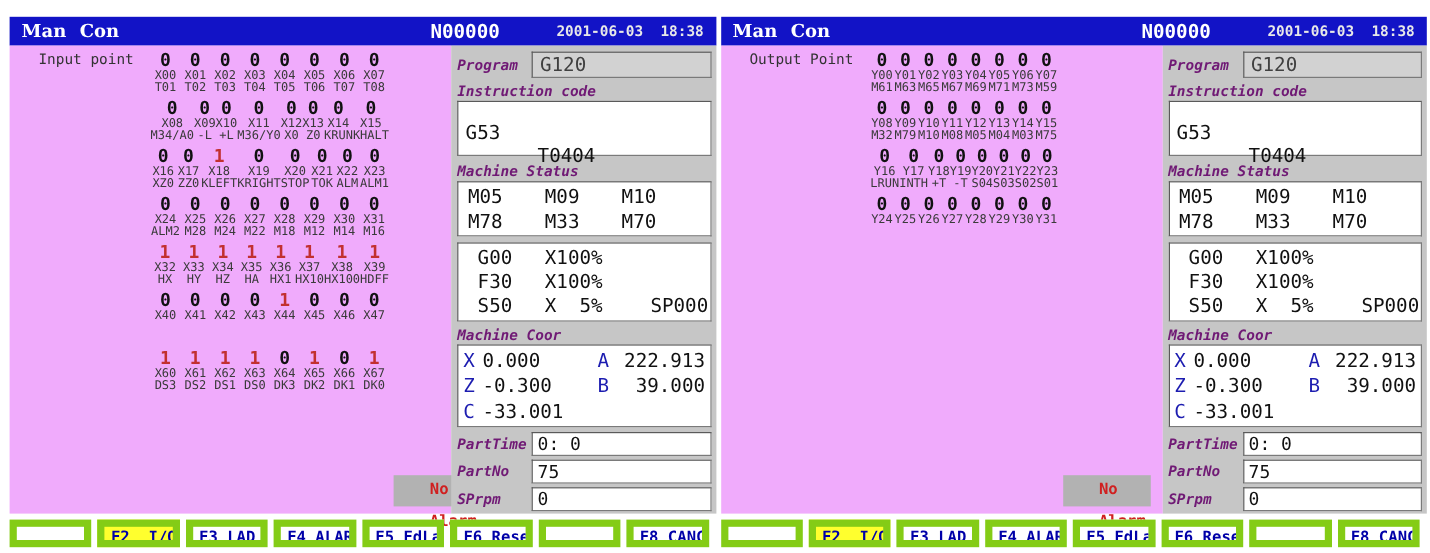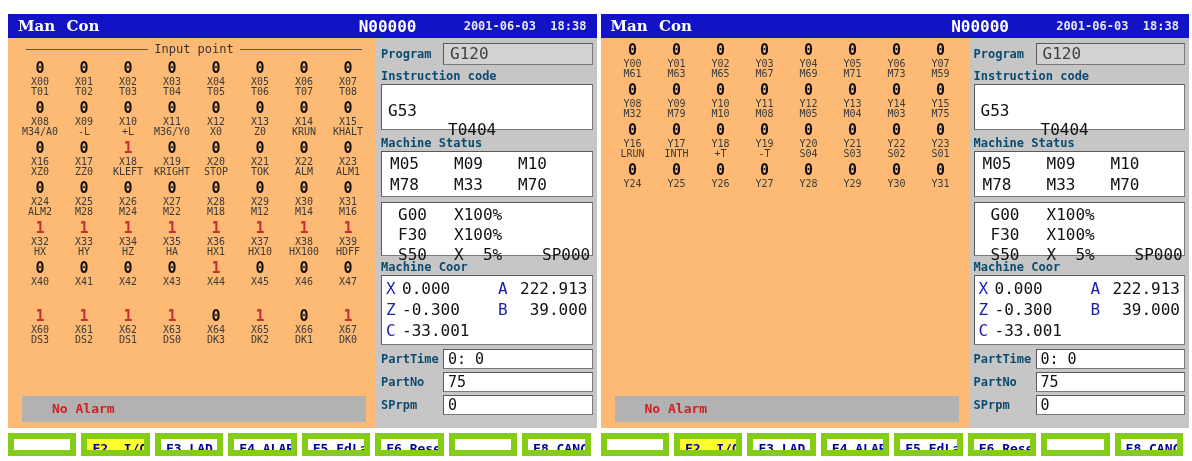--- a/index.html
+++ b/index.html
@@ -10,48 +10,48 @@
   .panel { flex:1; display:flex; flex-direction:column; }
 
   
   .p-header { height:24px; background:#1213c6; display:flex; align-items:center; padding:0 10px; }
   .hdr-title { color:#ffffff; font-family:"DejaVu Serif", serif; font-weight:bold; font-size:15px; word-spacing:6px; width:170px; }
   .hdr-code { color:#ffffff; font-weight:bold; font-size:16px; flex:1; text-align:right; }
   .hdr-date { color:#e8e8e8; font-weight:bold; font-size:12px; width:170px; text-align:right; white-space:pre; }
 
   
   .p-body { display:flex; height:390px; }
-  .grid-area { width:368px; background:#fdba74; display:flex; flex-direction:column; padding:4px 6px 0 10px; }
+  .grid-area { width:368px; background:#f0abfc; display:flex; flex-direction:row; padding:4px 6px 0 10px; }
   .grid-title-row { display:flex; align-items:center; height:14px; margin:0 8px 4px 8px; }
   .grid-title-row .line { flex:1; border-top:1px solid #555; }
   .grid-title { font-size:12px; color:#333; padding:0 6px; white-space:pre; }
   .grid-rows { }
   .grid-row { display:grid; grid-template-columns:repeat(8,1fr); margin-bottom:3px; }
   .grid-row.gap { margin-top:11px; }
   .cell { text-align:center; }
   .val { font-size:15px; font-weight:bold; color:#111; line-height:16px; }
   .val.on { color:#c23030; }
   .pname { font-size:10px; color:#3a3a3a; line-height:10px; margin-top:1px; }
   .ptag { font-size:10px; color:#3a3a3a; line-height:10px; white-space:nowrap; }
   .alarm-bar { margin:auto 4px 6px 4px; height:26px; background:#b2b2b2; color:#d02020; font-weight:bold; font-size:13px; line-height:26px; padding-left:30px; }
 
   
   .sidebar { flex:1; background:#c6c6c6; padding:5px 4px 0 5px; display:flex; flex-direction:column; }
-  .blab { color:#0c4a6e; font-weight:bold; font-size:12px; }
+  .blab { color:#701a75; font-weight:bold; font-size:12px;font-style:italic; }
   .inline-row { display:flex; align-items:center; margin-bottom:3px; }
   .inline-row .blab { width:62px; flex:none; }
   .vbox { background:#ffffff; border:1px solid #7a7a7a; border-top-color:#5a5a5a; border-left-color:#5a5a5a; }
   .program-box { flex:1; height:22px; background:#d2d2d2; font-size:16px; color:#404040; padding:0 6px; line-height:20px; }
   .lab-line { height:16px; line-height:16px; }
   .instr-box { height:46px; font-size:16px; color:#111; padding:16px 6px; margin-bottom:5px; }
   .instr-l2 { padding-left:60px; }
   .status-box { height:46px; font-size:16px; color:#111; padding:1px 8px; margin-bottom:5px; }
   .status-row { display:flex; height:21px; line-height:21px; }
   .status-row span { width:64px; white-space:pre; }
-  .feed-box { height:54px; font-size:16px; color:#111; padding:2px 0; margin-bottom:3px; }
+  .feed-box { height:66px; font-size:16px; color:#111; padding:2px 0; margin-bottom:3px; }
   .feed-row { display:flex; height:20px; line-height:20px; }
   .feed-c1 { width:72px; padding-left:16px; white-space:pre; }
   .feed-c2 { width:88px; white-space:pre; }
   .feed-c3 { white-space:pre; }
   .coor-box { height:70px; font-size:16px; padding:2px 4px; margin-bottom:4px; }
   .coor-row { display:flex; height:21px; line-height:21px; }
   .coor-axis1 { color:#1c1cb0; width:16px; }
   .coor-v1 { width:86px; color:#111; }
   .coor-axis2 { color:#1c1cb0; width:30px; padding-left:10px; }
   .coor-v2 { flex:1; text-align:right; color:#111; }
@@ -464,20 +464,25 @@
       </div>
   </section>
     <section class="panel">
     <div class="p-header">
       <span class="hdr-title">Man Con</span>
       <span class="hdr-code">N00000</span>
       <span class="hdr-date">2001-06-03  18:38</span>
     </div>
     <div class="p-body">
       <div class="grid-area">
+        <div class="grid-title-row">
+          <span class="line"></span>
+          <span class="grid-title">Output Point</span>
+          <span class="line"></span>
+        </div>
         <div class="grid-rows">
             <div class="grid-row">
               <div class="cell">
                 <div class="val">0</div>
                 <div class="pname">Y00</div>
                 <div class="ptag">M61</div>
               </div>
               <div class="cell">
                 <div class="val">0</div>
                 <div class="pname">Y01</div>

